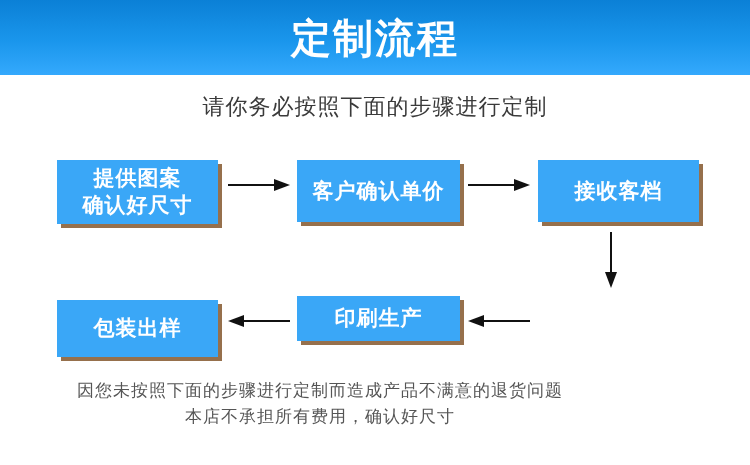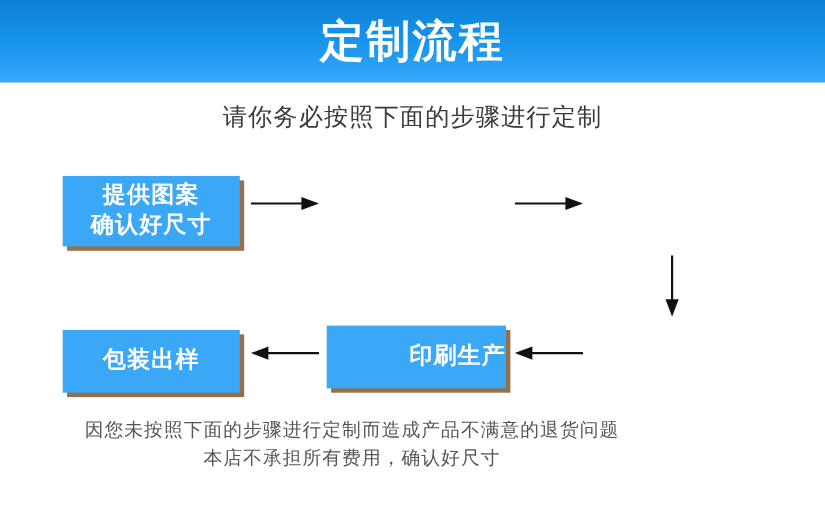--- a/index.html
+++ b/index.html
@@ -74,21 +74,21 @@
     box-sizing: border-box;
   }
   .node span { display: block; white-space: pre-line; }
 
   
   #node-1 { left: 57px;  top: 160px; width: 161px; height: 64px; }
   #node-2 { left: 297px; top: 160px; width: 163px; height: 62px; }
   #node-3 { left: 538px; top: 160px; width: 161px; height: 62px; }
   
   #node-4 { left: 57px;  top: 300px; width: 161px; height: 57px; }
-  #node-5 { left: 297px; top: 296px; width: 163px; height: 57px; justify-content: flex-end; }
+  #node-5 { left: 297px; top: 296px; width: 163px; height: 45px; }
   #node-6 { left: 538px; top: 296px; width: 161px; height: 57px; }
 
   
   .arrow {
     position: absolute;
   }
   .arrow svg { display: block; }
 
   #arrow-1 { left: 228px; top: 178px; }
   #arrow-2 { left: 468px; top: 178px; }
@@ -117,20 +117,26 @@
   <div class="banner-title">定制流程</div>
 </div>
 
 <div class="subtitle">请你务必按照下面的步骤进行定制</div>
 
 <div class="flow">
 
   <div class="node" id="node-1">
     <span>提供图案
 确认好尺寸</span>
+  </div>
+  <div class="node" id="node-2">
+    <span>客户确认单价</span>
+  </div>
+  <div class="node" id="node-3">
+    <span>接收客档</span>
   </div>
   <div class="node" id="node-4">
     <span>包装出样</span>
   </div>
   <div class="node" id="node-5">
     <span>印刷生产</span>
   </div>
 
   <div class="arrow" id="arrow-1">
     <svg width="62" height="14" viewBox="0 0 62 14">

